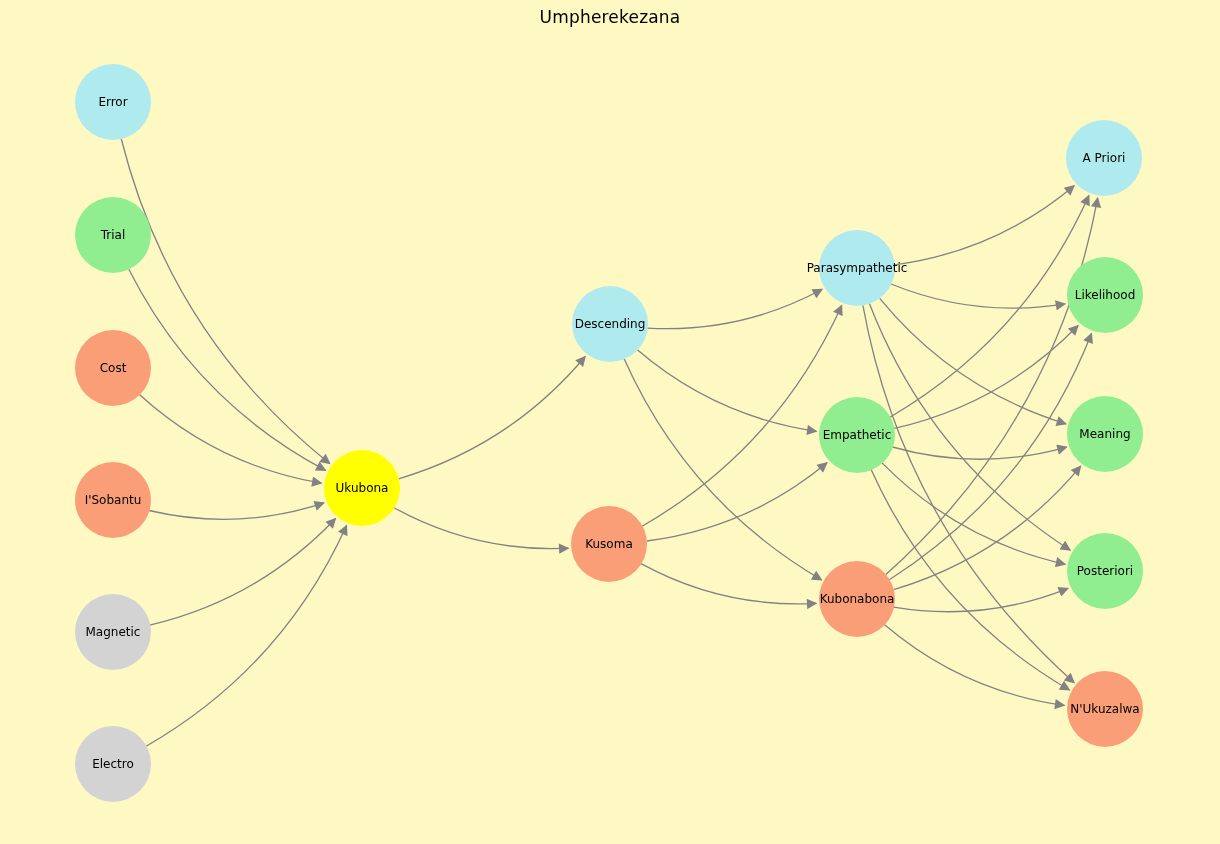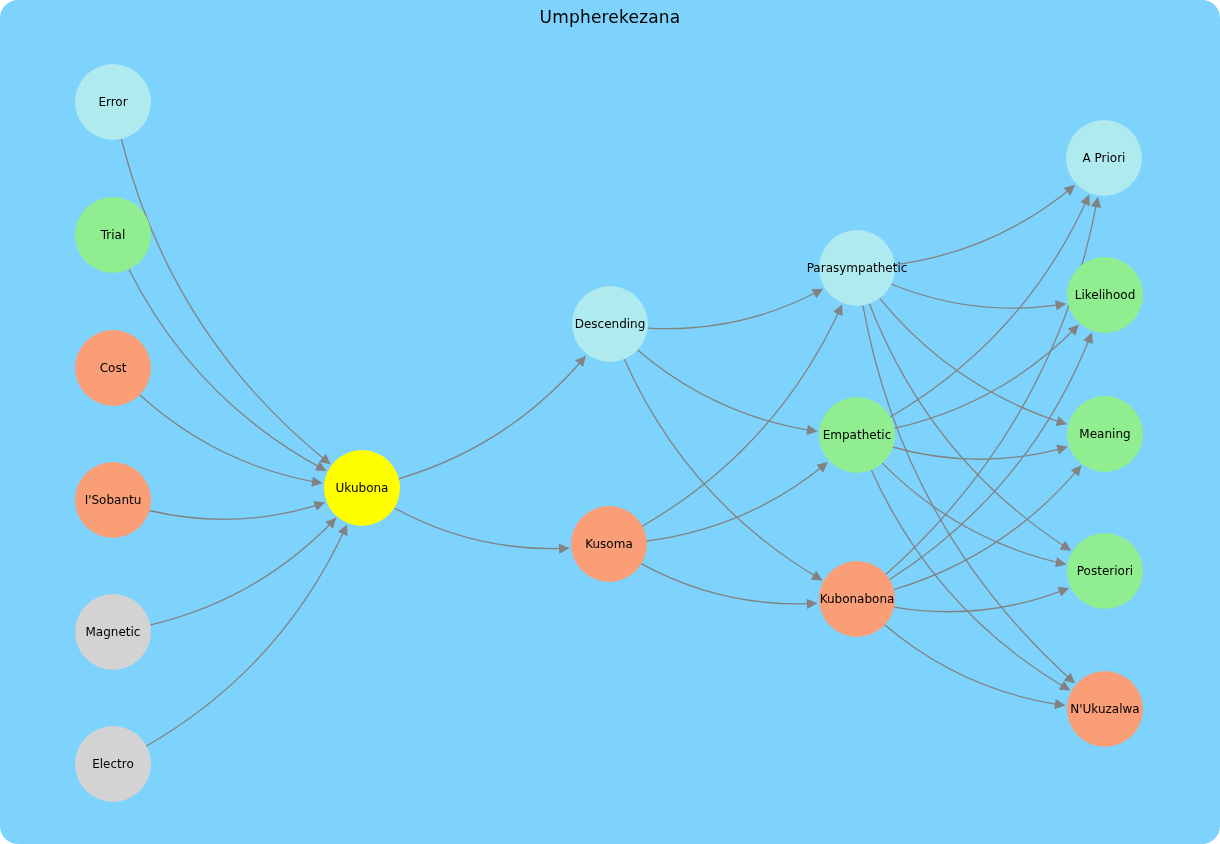--- a/index.html
+++ b/index.html
@@ -5,23 +5,22 @@
   html, body {
     margin: 0;
     padding: 0;
     background: #ffffff;
     font-family: "DejaVu Sans", "Liberation Sans", sans-serif;
   }
   .figure {
     position: relative;
     width: 1220px;
     height: 844px;
-    background: #7dd3fc;
+    background: #fef9c3;
     overflow: hidden;
-    border-radius: 18px;
   }
   .chart-title {
     position: absolute;
     top: 7px;
     left: 0;
     width: 100%;
     text-align: center;
     font-size: 17px;
     color: #000000;
     letter-spacing: 0.2px;

